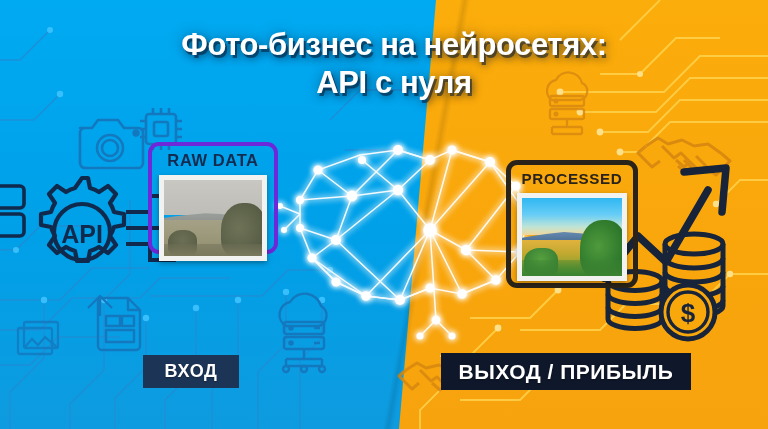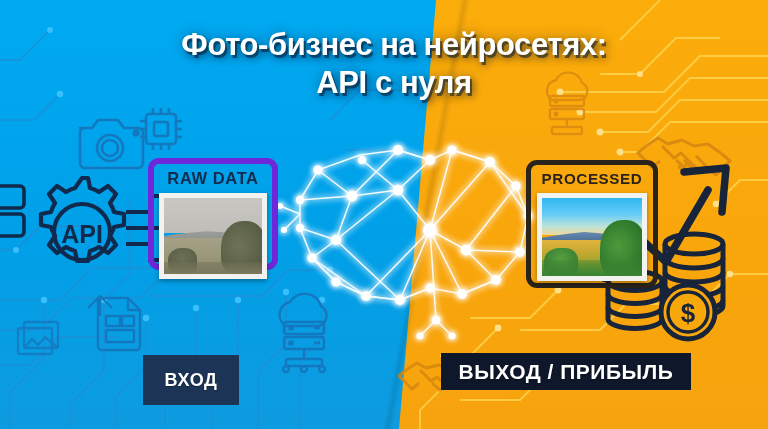--- a/index.html
+++ b/index.html
@@ -43,28 +43,27 @@
     white-space:pre-line;
     padding-left:20px;
   }
 
   
   .card{
     position:absolute; z-index:22;
     border-radius:11px;
   }
   .card-raw{
-    left:148px; top:158px; width:130px; height:112px;
-    border:6px solid #6d28d9;
+    left:148px; top:142px; width:130px; height:112px;
+    border:4px solid #6d28d9;
     background:rgba(0,0,0,0);
   }
   .card-pro{
     left:506px; top:160px; width:132px; height:128px;
     border:5px solid #2A2319;
-    margin-left:20px;
   }
   .card-label{
     position:absolute; top:5px; left:0; right:0;
     text-align:center;
     font-weight:bold; font-size:16.5px; letter-spacing:.6px;
   }
   .card-raw .card-label{ color:#132B4F; }
   .card-pro .card-label{ color:#2A2319; font-size:15.2px; }
 
   .photo{
@@ -96,21 +95,21 @@
   .pro .fg    { left:0; right:0; bottom:0; height:20%; background:linear-gradient(180deg,rgba(60,130,50,.35),#3C8432); }
 
   
   .tag{
     position:absolute; z-index:28;
     color:#ffffff; font-weight:bold;
     display:flex; align-items:center; justify-content:center;
     text-shadow:0 1px 2px rgba(0,0,0,.35);
   }
   .tag-in{
-    left:143px; top:355px; width:96px; height:50px;
+    left:143px; top:355px; width:96px; height:33px;
     background:#1C3557; font-size:18px; letter-spacing:.7px;
   }
   .tag-out{
     left:441px; top:353px; width:250px; height:37px;
     background:#0f172a; font-size:21px; letter-spacing:.5px;
   }
 </style>
 </head>
 <body>
 

